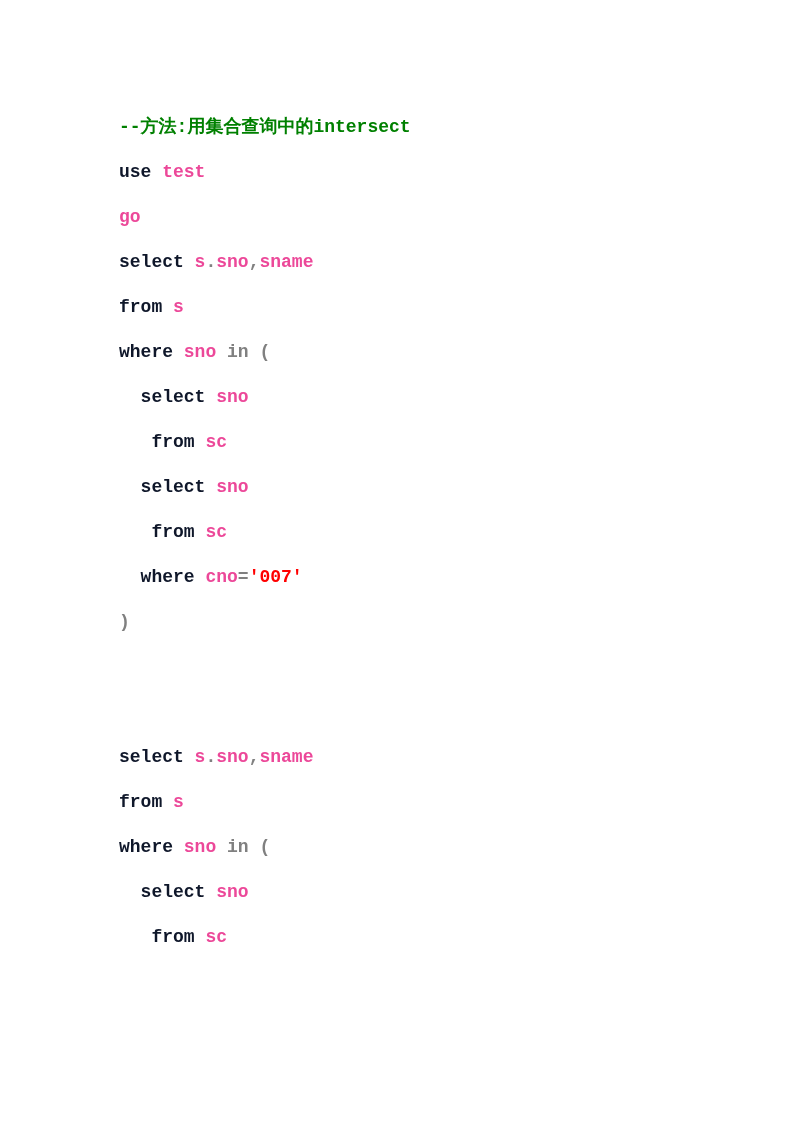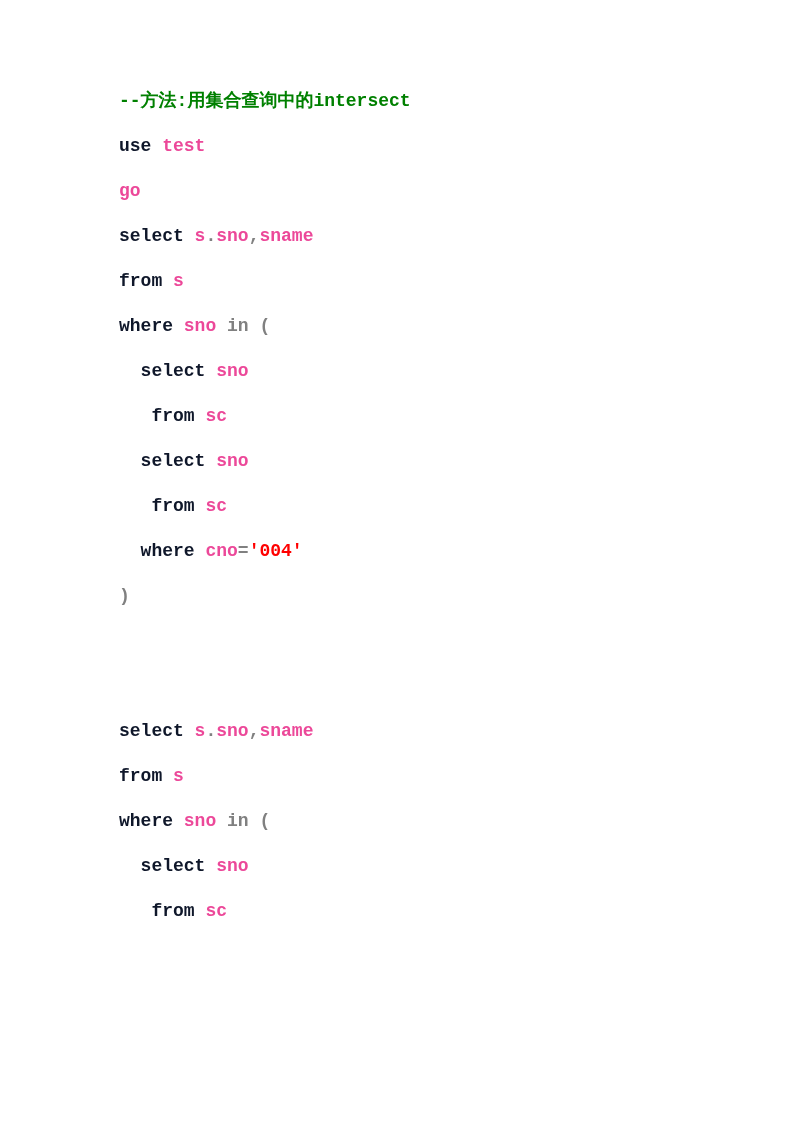--- a/index.html
+++ b/index.html
@@ -6,21 +6,21 @@
     margin: 0;
     padding: 0;
     background: #ffffff;
     width: 793px;
     height: 1122px;
     font-family: "Courier New", monospace;
     font-size: 18px;
     font-weight: bold;
   }
   .page {
-    padding: 79px 0 0 119px;
+    padding: 105px 0 0 119px;
     line-height: 2.5;
   }
   .line {
     white-space: pre;
   }
   .comment { color: #008000; }
   .keyword { color: #0f172a; }
   .ident { color: #ec4899; }
   .punct { color: #808080; }
   .string { color: #ff0000; }
@@ -32,21 +32,21 @@
     <div class="line"><span class="comment">--方法:用集合查询中的intersect</span></div>
     <div class="line"><span class="keyword">use</span><span class="ident"> test</span></div>
     <div class="line"><span class="ident">go</span></div>
     <div class="line"><span class="keyword">select</span><span class="ident"> s</span><span class="punct">.</span><span class="ident">sno</span><span class="punct">,</span><span class="ident">sname</span></div>
     <div class="line"><span class="keyword">from</span><span class="ident"> s</span></div>
     <div class="line"><span class="keyword">where</span><span class="ident"> sno </span><span class="punct">in (</span></div>
     <div class="line"><span class="ident">  </span><span class="keyword">select</span><span class="ident"> sno</span></div>
     <div class="line"><span class="ident">   </span><span class="keyword">from</span><span class="ident"> sc</span></div>
     <div class="line"><span class="ident">  </span><span class="keyword">select</span><span class="ident"> sno</span></div>
     <div class="line"><span class="ident">   </span><span class="keyword">from</span><span class="ident"> sc</span></div>
-    <div class="line"><span class="ident">  </span><span class="keyword">where</span><span class="ident"> cno</span><span class="punct">=</span><span class="string">'004'</span></div>
+    <div class="line"><span class="ident">  </span><span class="keyword">where</span><span class="ident"> cno</span><span class="punct">=</span><span class="string">'007'</span></div>
     <div class="line"><span class="punct">)</span></div>
     <div class="line"><span class="ident"> </span></div>
     <div class="line"><span class="ident"> </span></div>
     <div class="line"><span class="keyword">select</span><span class="ident"> s</span><span class="punct">.</span><span class="ident">sno</span><span class="punct">,</span><span class="ident">sname</span></div>
     <div class="line"><span class="keyword">from</span><span class="ident"> s</span></div>
     <div class="line"><span class="keyword">where</span><span class="ident"> sno </span><span class="punct">in (</span></div>
     <div class="line"><span class="ident">  </span><span class="keyword">select</span><span class="ident"> sno</span></div>
     <div class="line"><span class="ident">   </span><span class="keyword">from</span><span class="ident"> sc</span></div>
   </div>
 

